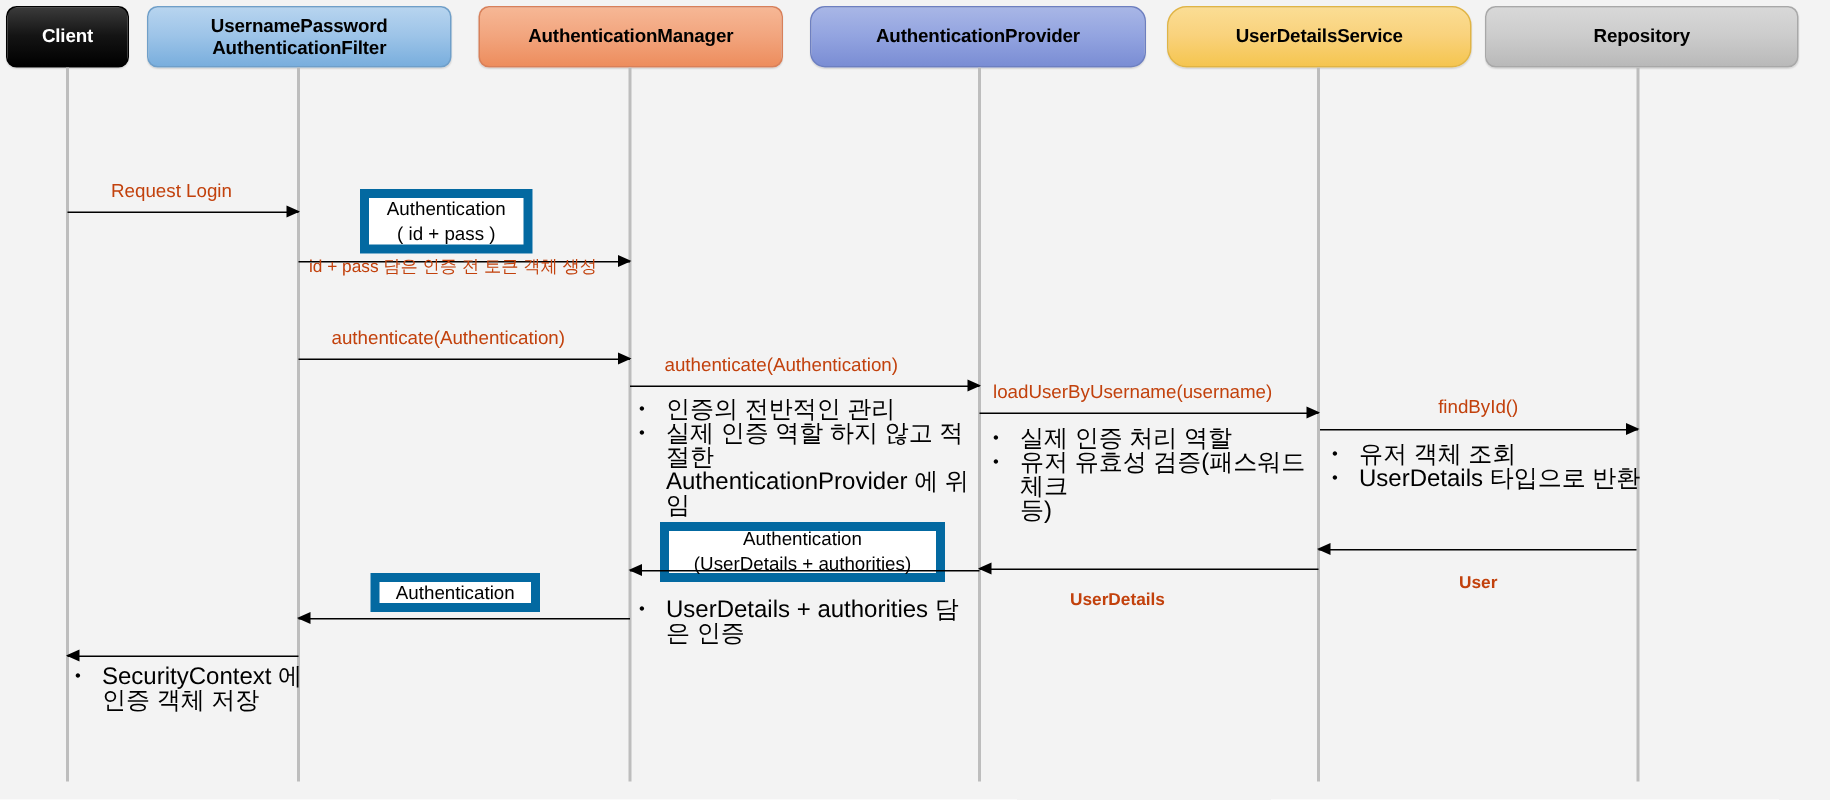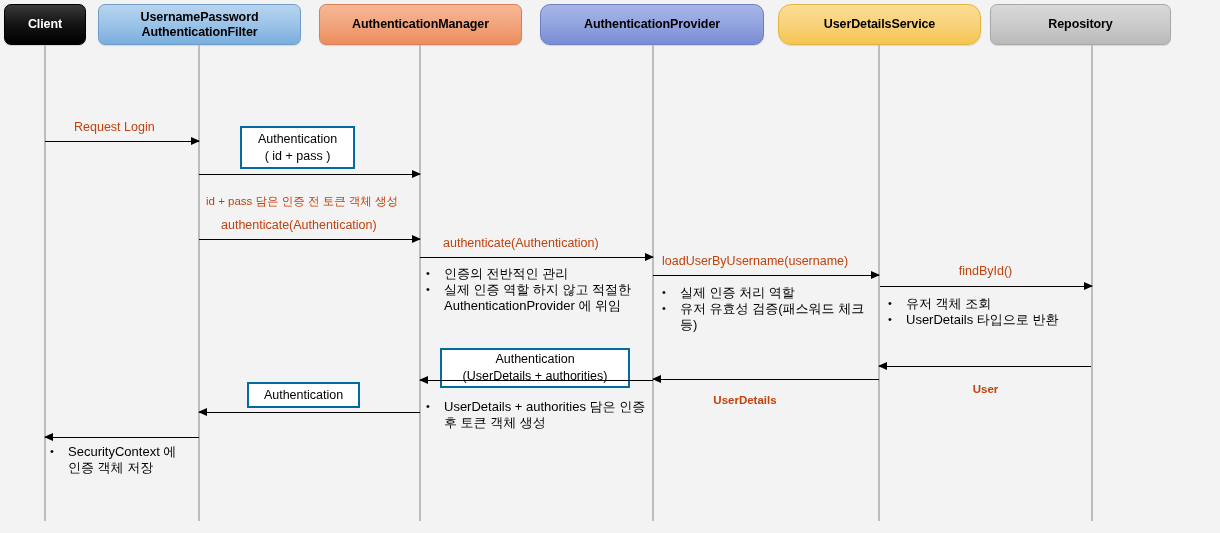--- a/index.html
+++ b/index.html
@@ -97,36 +97,36 @@
     white-space: nowrap;
     line-height: 15px;
   }
   .msg.bold { font-weight: bold; font-size: 11.5px; }
   .msg.center { text-align: center; }
 
   
   .note {
     position: absolute;
     background: #ffffff;
-    border: 2px solid #0369a1;
+    border: 6px solid #0369a1;
     display: flex;
     flex-direction: column;
     align-items: center;
     justify-content: center;
     font-size: 12.5px;
     line-height: 17px;
     color: #000;
     text-align: center;
     padding: 2px 6px;
   }
 
   
   .bul {
     position: absolute;
-    font-size: 13px;
+    font-size: 16px;
     line-height: 16px;
     color: #000;
   }
   .bul ul {
     margin: 0; padding: 0; list-style: none;
   }
   .bul li {
     position: relative;
     padding-left: 22px;
     margin: 0;
@@ -160,21 +160,21 @@
   </div>
 
   <div class="actor indigo" style="left:540px; width:224px;border-radius:10px;">
     <span>AuthenticationProvider</span>
   </div>
 
   <div class="actor yellow" style="left:778px; width:203px;">
     <span>UserDetailsService</span>
   </div>
 
-  <div class="actor grey" style="left:990px; width:181px;">
+  <div class="actor grey" style="left:990px; width:209px;">
     <span>Repository</span>
   </div>
 
   <div class="lifeline" style="left:44px;  top:45px; height:476px;"></div>
   <div class="lifeline" style="left:198px; top:45px; height:476px;"></div>
   <div class="lifeline" style="left:419px; top:45px; height:476px;"></div>
   <div class="lifeline" style="left:652px; top:45px; height:476px;"></div>
   <div class="lifeline" style="left:878px; top:45px; height:476px;"></div>
   <div class="lifeline" style="left:1091px;top:45px; height:476px;"></div>
 
@@ -184,21 +184,21 @@
     </div>
 
   <div class="note" style="left:240px; top:126px; width:115px; height:43px;">
     <span>Authentication</span>
     <span>( id + pass )</span>
   </div>
 
   <div class="arrow right" style="left:199px; top:174px; width:221px;">
       <span class="head"></span>
     </div>
-  <div class="msg" style="left:206px; top:194px; font-size:11.5px;">id + pass 담은 인증 전 토큰 객체 생성</div>
+  <div class="msg" style="left:206px; top:171px; font-size:11.5px;">id + pass 담은 인증 전 토큰 객체 생성</div>
 
   <div class="msg" style="left:221px; top:218px;">authenticate(Authentication)</div>
   <div class="arrow right" style="left:199px; top:239px; width:221px;">
       <span class="head"></span>
     </div>
 
   <div class="msg" style="left:443px; top:236px;">authenticate(Authentication)</div>
   <div class="arrow right" style="left:420px; top:257px; width:233px;">
       <span class="head"></span>
     </div>
@@ -252,21 +252,20 @@
   <div class="msg bold center" style="left:624px; top:393px; width:242px;">UserDetails</div>
 
   <div class="arrow left" style="left:420px; top:380px; width:233px;">
       <span class="head"></span>
     </div>
 
   <div class="bul" style="left:422px; top:399px; width:230px;">
     <ul>
       <li>UserDetails +  authorities 담은  인증</li>
     </ul>
-    <div style="padding-left:22px;">후 토큰 객체 생성</div>
   </div>
 
   <div class="note" style="left:247px; top:382px; width:113px; height:26px;">
     <span>Authentication</span>
   </div>
 
   <div class="arrow left" style="left:199px; top:412px; width:221px;">
       <span class="head"></span>
     </div>
 

